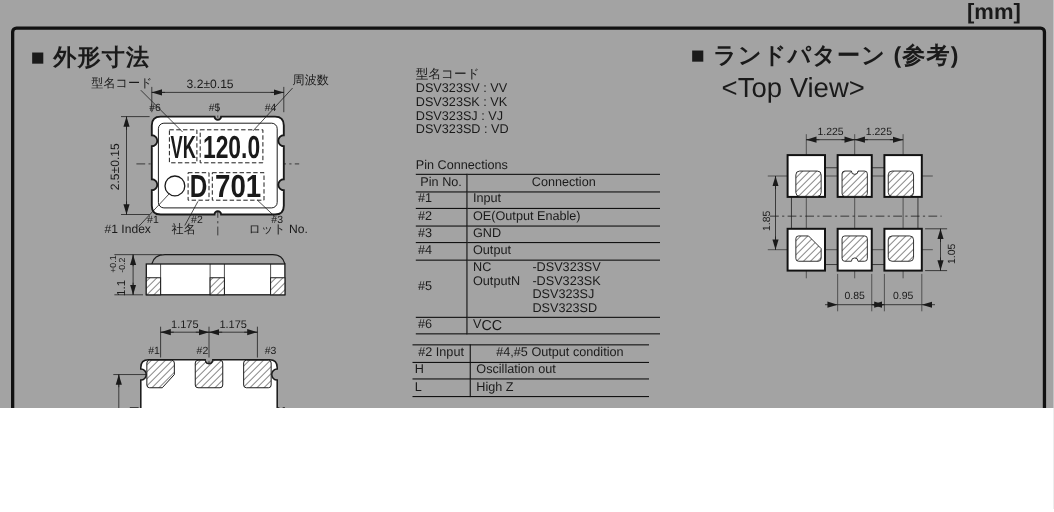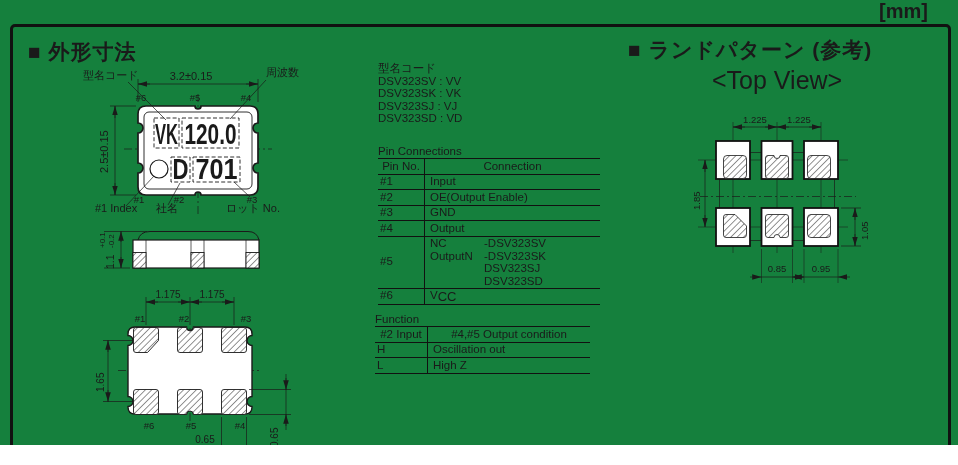--- a/index.html
+++ b/index.html
@@ -1,24 +1,24 @@
 <!DOCTYPE html>
 <html><head>
 <meta charset="utf-8">
 <style>
   html,body{margin:0;padding:0;background:#fff;}
-  #page{position:relative;width:958px;height:445px;background:#15803d;overflow:hidden;
+  #page{position:relative;width:958px;height:371px;background:#a3a3a3;overflow:hidden;
         font-family:"Liberation Sans","DejaVu Sans",sans-serif;color:#1a1a1a;}
   #unit{position:absolute;top:0;right:30px;font-size:20px;font-weight:bold;}
   #frame{position:absolute;left:10px;top:24px;width:935px;height:430px;
          border:3px solid #111;border-radius:5px;}
   .sec-title{position:absolute;font-size:21px;font-weight:bold;letter-spacing:1px;white-space:nowrap;}
   #title-outline{left:28px;top:38px;}
   #title-land{left:628px;top:36px;}
-  #subtitle-land{position:absolute;left:712px;top:66px;font-size:25px;white-space:nowrap;}
+  #subtitle-land{position:absolute;left:656px;top:66px;font-size:25px;white-space:nowrap;}
   svg{position:absolute;}
   svg text{fill:#1a1a1a;}
   .dt{font-size:11px;}
   .pt{font-size:9.5px;}
   .st{font-size:10px;}
   .lt{font-size:9.5px;}
   .mark{font-weight:bold;font-size:29px;}
   
   #model-codes{position:absolute;left:378px;top:62px;font-size:11.5px;line-height:12.6px;}
   #pincon{position:absolute;left:378px;top:145px;width:222px;}
@@ -215,21 +215,20 @@
       </tr>
       <tr>
         <td class="c1">#6</td>
         <td><span>V</span><span class="sub">CC</span></td>
       </tr>
     </tbody>
       </table>
   </div>
 
   <div id="func">
-    <div class="tbl-title">Function</div>
     <table>
       <tbody>
           <tr>
         <th class="c1" style="width:48px;">#2 Input</th>
         <th>#4,#5 Output condition</th>
       </tr>
       <tr>
         <td class="c1">H</td>
         <td>Oscillation out</td>
       </tr>

